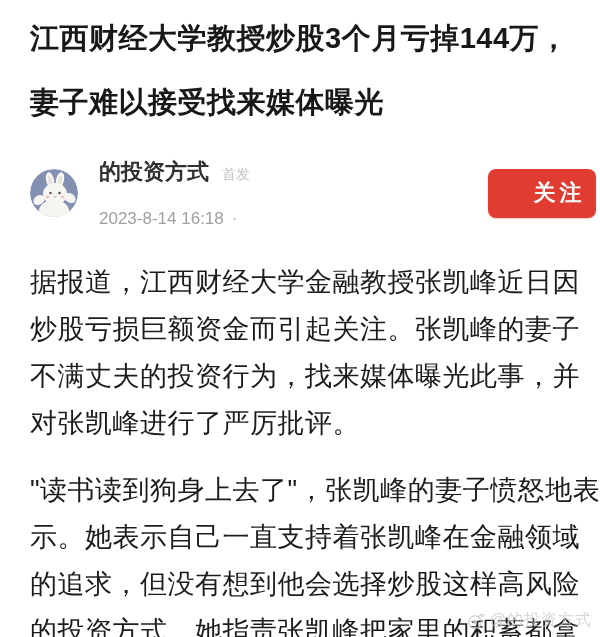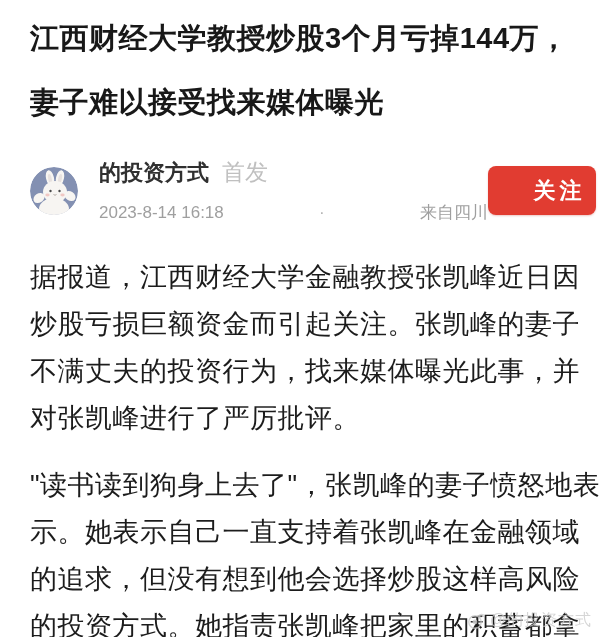--- a/index.html
+++ b/index.html
@@ -44,31 +44,30 @@
   .avatar svg { display: block; }
   .profile-info { margin-left: 21px; flex: 1 1 auto; min-width: 0; }
   .username-row { display: flex; align-items: baseline; }
   .username {
     font-size: 22px;
     font-weight: 700;
     color: #303030;
     cursor: pointer;
   }
   .first-badge {
-    font-size: 23px;
+    font-size: 14px;
     color: #c0c0c0;
     margin-left: 13px;
   }
   .meta-row {
-    margin-top: 13px;
+    margin-top: 22px;
     font-size: 17px;
     color: #9f9f9f;
     display: flex;
     align-items: center;
-    justify-content: space-between;
   }
   .meta-sep { margin: 0 8px; color: #b5b5b5; }
   .follow-btn {
     width: 108px;
     height: 49px;
     background: #e13c31;
     border: none;
     border-radius: 8px;
     color: #ffffff;
     font-size: 22px;
@@ -147,21 +146,20 @@
       </div>
 
       <div class="profile-info">
         <div class="username-row">
           <span class="username">的投资方式</span>
           <span class="first-badge">首发</span>
         </div>
         <div class="meta-row">
           <span>2023-8-14 16:18</span>
           <span class="meta-sep">·</span>
-          <span>来自四川</span>
         </div>
       </div>
 
       <button class="follow-btn">关注</button>
     </div>
 
     <div class="post-body">
       <p>据报道，江西财经大学金融教授张凯峰近日因
 炒股亏损巨额资金而引起关注。张凯峰的妻子
 不满丈夫的投资行为，找来媒体曝光此事，并

